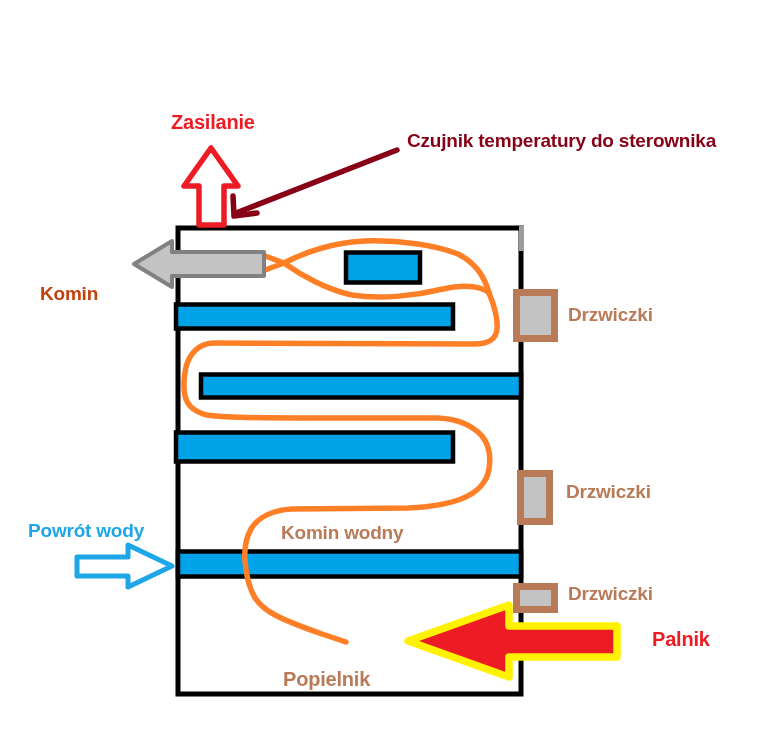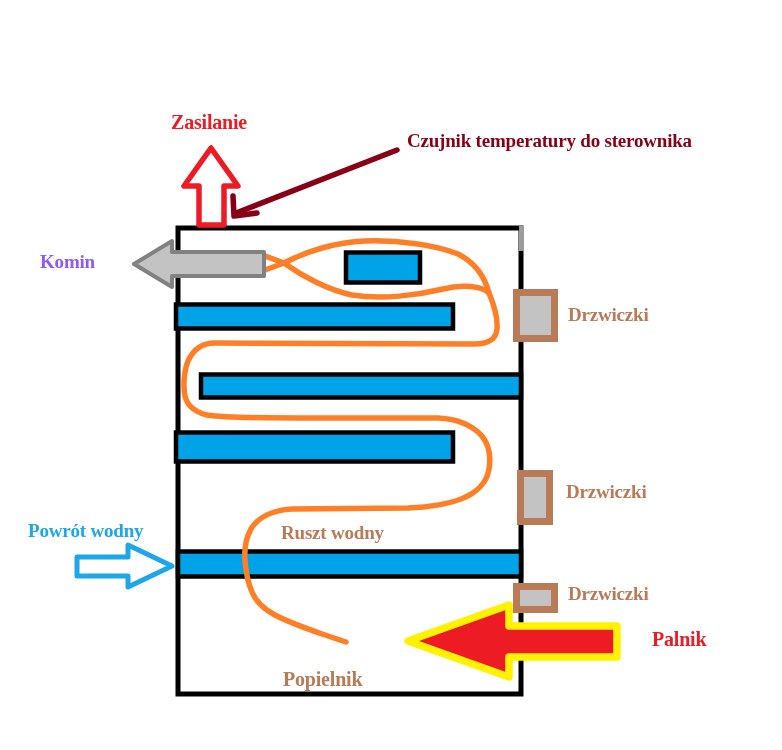--- a/index.html
+++ b/index.html
@@ -1,27 +1,27 @@
 <!DOCTYPE html>
 <html><head>
 <meta charset="utf-8">
 <style>
   html,body{margin:0;padding:0;background:#fff;}
   #stage{
     position:relative;width:782px;height:750px;background:#ffffff;overflow:hidden;
-    font-family:Liberation Serif, serif;
+    font-family:Liberation Sans, sans-serif;
   }
   #drawing{position:absolute;left:0;top:0;}
   .lbl{
     position:absolute;font-weight:bold;white-space:nowrap;line-height:1.05;
     font-size:19px;letter-spacing:-0.2px;
   }
   .lbl-red{color:#ED1C24;}
   .lbl-darkred{color:#880015;}
-  .lbl-gray{color:#8b5cf6;}
+  .lbl-gray{color:#c2410c;margin-top:32px;}
   .lbl-brown{color:#B97A57;text-align:center;}
   .lbl-blue{color:#1DA6E8;}
   .lbl-big{font-size:20px;}
 </style>
 </head>
 <body>
 
 <div id="stage">
 
   <svg id="drawing" width="782" height="750" viewBox="0 0 782 750">
@@ -66,20 +66,20 @@
   <div class="lbl lbl-darkred" style="left:407px;top:131px;">Czujnik temperatury do sterownika</div>
 
   <div class="lbl lbl-gray" style="left:40px;top:252px;">Komin</div>
 
   <div class="lbl lbl-brown" style="left:568px;top:305px;">Drzwiczki</div>
 
   <div class="lbl lbl-brown" style="left:566px;top:482px;">Drzwiczki</div>
 
   <div class="lbl lbl-brown" style="left:568px;top:584px;">Drzwiczki</div>
 
-  <div class="lbl lbl-blue" style="left:28px;top:521px;">Powrót wodny</div>
+  <div class="lbl lbl-blue" style="left:28px;top:521px;">Powrót wody</div>
 
-  <div class="lbl lbl-brown" style="left:281px;top:523px;">Ruszt wodny</div>
+  <div class="lbl lbl-brown" style="left:281px;top:523px;">Komin wodny</div>
 
   <div class="lbl lbl-red lbl-big" style="left:652px;top:629px;">Palnik</div>
 
   <div class="lbl lbl-brown lbl-big" style="left:283px;top:669px;">Popielnik</div>
 </div>
 
 </body></html>

